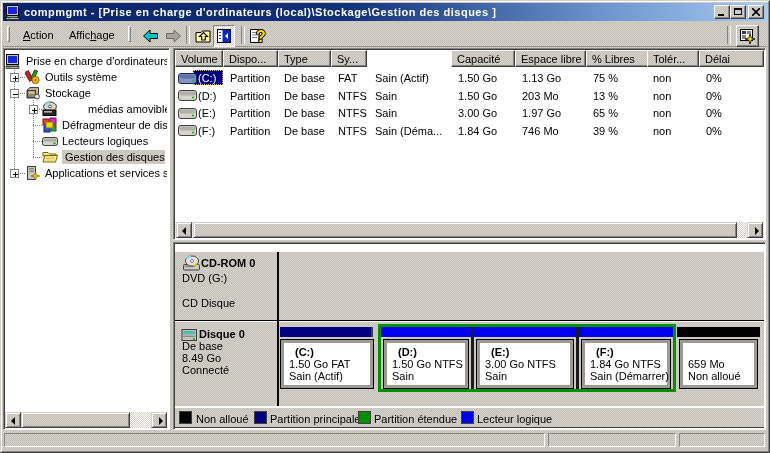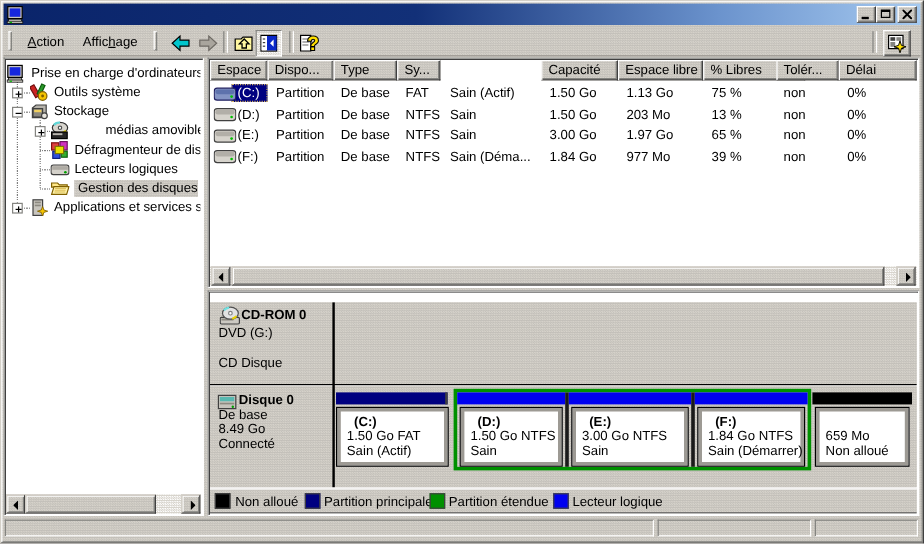--- a/index.html
+++ b/index.html
@@ -28,20 +28,21 @@
 <div class="abs" style="left:1px;top:1px;width:768px;height:451px;border:1px solid;border-color:#fff #848480 #848480 #fff;box-sizing:border-box;"></div>
 
 <div class="abs" style="left:3px;top:3px;width:764px;height:18px;background:linear-gradient(to right,#0a246a 0%,#123078 45%,#6b93cd 78%,#a6caf0 100%);">
   <svg class="abs" style="left:2px;top:1px" width="16" height="16">
     <rect x="1.5" y="1.5" width="12" height="10" fill="#c8c5be" stroke="#000" stroke-width="1"></rect>
     <rect x="3" y="3" width="9" height="7" fill="#1626dd"></rect>
     <rect x="2" y="12" width="11" height="2" fill="#e8e5de" stroke="#000" stroke-width="0.6"></rect>
     <rect x="1" y="13.6" width="13" height="2" fill="#b8b5ae" stroke="#000" stroke-width="0.6"></rect>
     <rect x="3" y="14.2" width="2" height="1" fill="#00c000"></rect>
   </svg>
+  <div class="txt b" style="left:21px;top:4px;color:#fff;letter-spacing:0.5px;">compmgmt - [Prise en charge d'ordinateurs (local)\Stockage\Gestion des disques ]</div>
 
   <div class="abs d raised" style="left:711px;top:2px;width:16px;height:14px;box-sizing:border-box;">
       <div class="abs" style="left:3px;top:8px;width:6px;height:2px;background:#000;"></div>
     </div>
   <div class="abs d raised" style="left:727px;top:2px;width:16px;height:14px;box-sizing:border-box;">
       <div class="abs" style="left:3px;top:2px;width:8px;height:7px;border:1px solid #000;border-top-width:2px;box-sizing:border-box;"></div>
     </div>
   <div class="abs d raised" style="left:745px;top:2px;width:16px;height:14px;box-sizing:border-box;">
       <svg class="abs" style="left:3px;top:2px" width="8" height="8">
         <path d="M0 0 L8 8 M8 0 L0 8" stroke="#000" stroke-width="1.6"></path>
@@ -195,21 +196,21 @@
 <div class="sb d" style="left:151px;top:412px;width:16px;height:16px;">
     <svg class="abs" style="left:6px;top:4px" width="5" height="8">
       <path d="M1 0 L5 4 L1 8 Z" fill="#000"></path>
     </svg>
   </div>
 
 <div class="abs sunken" style="left:173px;top:48px;width:593px;height:192px;background:#fff;box-sizing:border-box;"></div>
 <div class="abs" style="left:175px;top:50px;width:589px;height:188px;overflow:hidden;" id="list">
 
   <div class="hdr d" style="left:0;width:48px;">
-      <span>Espace</span>
+      <span>Volume</span>
     </div>
   <div class="hdr d" style="left:48px;width:55px;">
       <span>Dispo...</span>
     </div>
   <div class="hdr d" style="left:103px;width:53px;">
       <span>Type</span>
     </div>
   <div class="hdr d" style="left:156px;width:36px;">
       <span>Sy...</span>
     </div>
@@ -281,21 +282,21 @@
   <div class="txt" style="left:347px;top:58px;">1.97 Go</div>
   <div class="txt" style="left:418px;top:58px;">65 %</div>
   <div class="txt" style="left:478px;top:58px;">non</div>
   <div class="txt" style="left:531px;top:58px;">0%</div>
   <div class="txt" style="left:23px;top:76px;">(F:)</div>
   <div class="txt" style="left:55px;top:76px;">Partition</div>
   <div class="txt" style="left:109px;top:76px;">De base</div>
   <div class="txt" style="left:163px;top:76px;">NTFS</div>
   <div class="txt" style="left:200px;top:76px;">Sain (Déma...</div>
   <div class="txt" style="left:283px;top:76px;">1.84 Go</div>
-  <div class="txt" style="left:347px;top:76px;">977 Mo</div>
+  <div class="txt" style="left:347px;top:76px;">746 Mo</div>
   <div class="txt" style="left:418px;top:76px;">39 %</div>
   <div class="txt" style="left:478px;top:76px;">non</div>
   <div class="txt" style="left:531px;top:76px;">0%</div>
 </div>
 
 <div class="abs lt" style="left:175px;top:222px;width:589px;height:16px;"></div>
 <div class="sb d" style="left:176px;top:222px;width:16px;height:16px;">
     <svg class="abs" style="left:5px;top:4px" width="5" height="8">
       <path d="M4 0 L0 4 L4 8 Z" fill="#000"></path>
     </svg>

